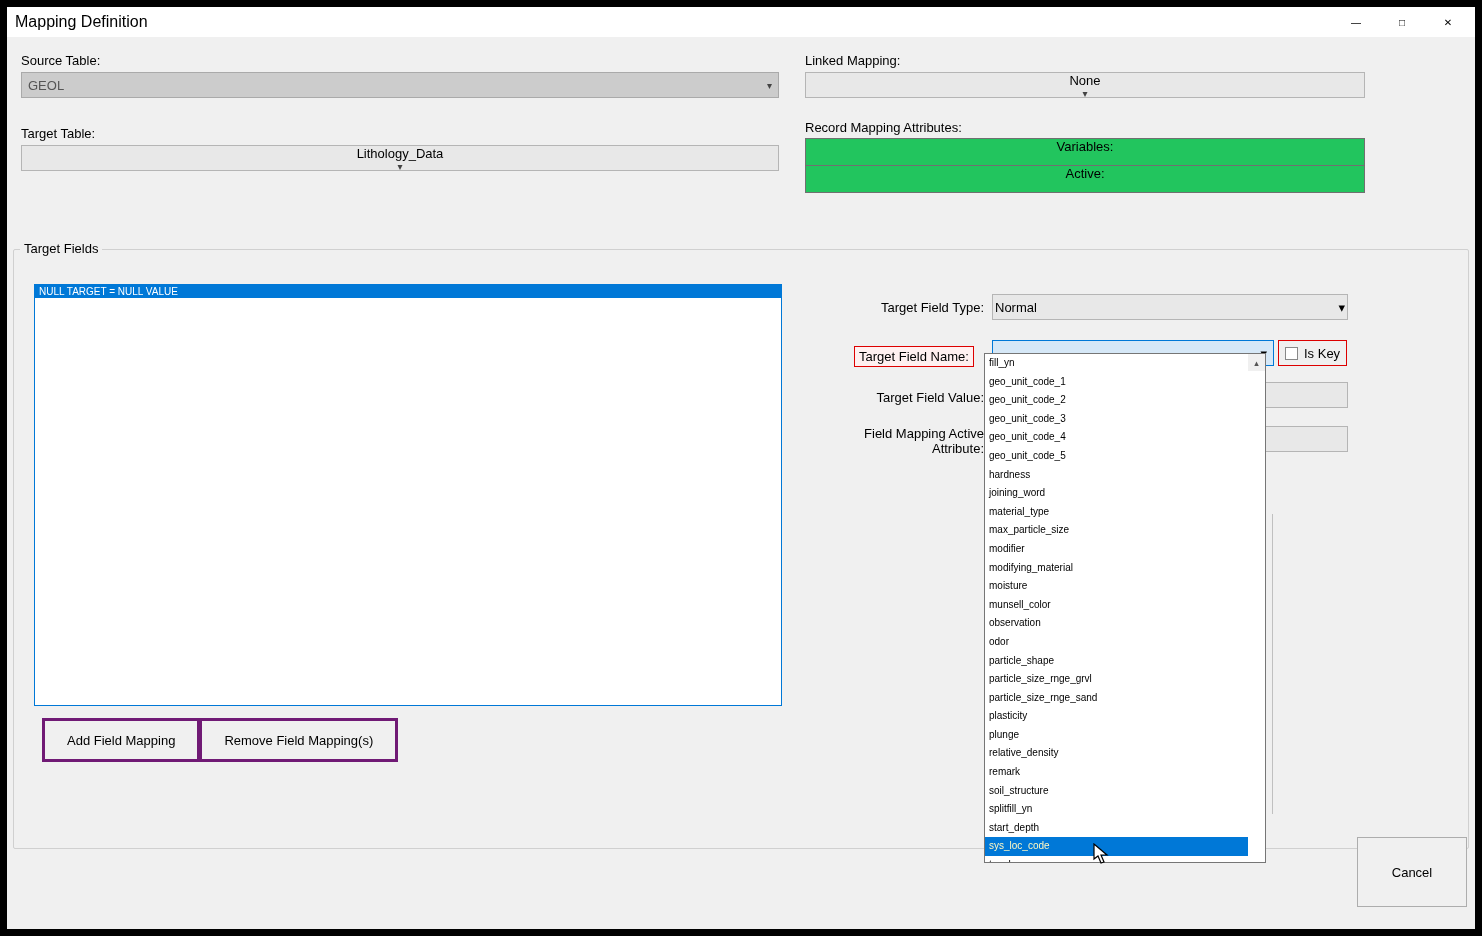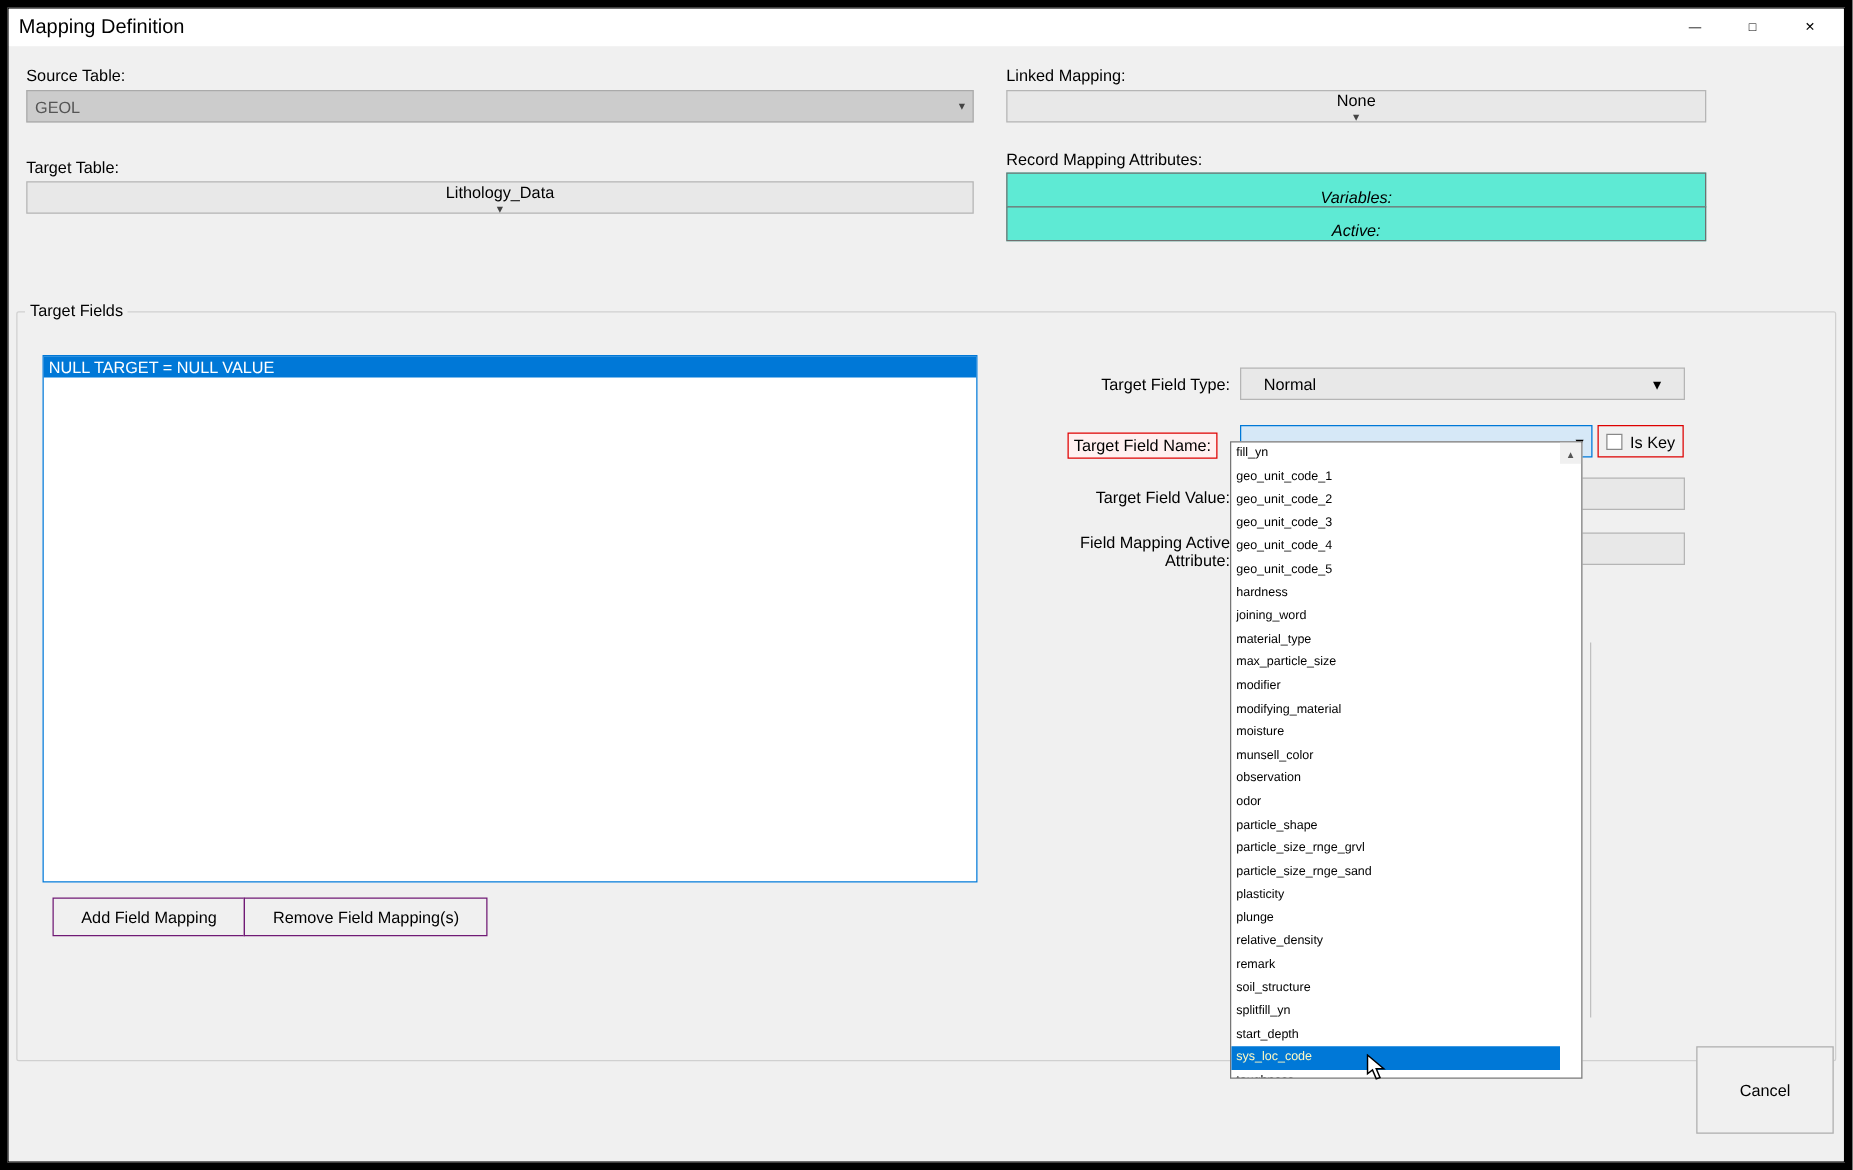--- a/index.html
+++ b/index.html
@@ -11,36 +11,36 @@
   .content { flex: 1; background: #f0f0f0; position: relative; }
   
   .panel-top-left { position: absolute; left: 6px; top: 6px; width: 774px; height: 194px; background: #f0f0f0; padding: 10px 8px; }
   .panel-top-right { position: absolute; left: 790px; top: 6px; width: 576px; height: 194px; background: #f0f0f0; padding: 10px 8px; }
   .lbl { display: block; margin-bottom: 4px; }
   .select-ro { width: 100%; height: 26px; background: #ccc; border: 1px solid #aaa; color: #555; padding: 0 6px; display: flex; align-items: center; justify-content: space-between; gap: 48px; }
   .select-ro .chev { color: #444; font-size: 10px; }
   .select { width: 100%; height: 26px; background: #e8e8e8; border: 1px solid #b5b5b5; padding: 0 6px; display: flex; align-items: center; justify-content: space-between; cursor: default; flex-direction: column; }
   .select .chev { color: #444; font-size: 10px; }
   .gap { height: 28px; }
-  .attr-row { height: 28px; border: 1px solid #707070; display: flex; align-items: flex-end; justify-content: center; margin-top: -1px; background: #5eead4; font-style: italic; }
+  .attr-row { height: 28px; border: 1px solid #707070; display: flex; align-items: flex-start; justify-content: center; margin-top: -1px; background: #22c55e; }
   
   .fieldset { position: absolute; left: 6px; top: 212px; right: 6px; bottom: 80px; border: 1px solid #d0d0d0; border-radius: 2px; }
   .fieldset .legend { position: absolute; left: 6px; top: -9px; background: #f0f0f0; padding: 0 4px; }
   .listbox { position: absolute; left: 20px; top: 34px; width: 748px; height: 422px; background: #fff; border: 1px solid #0078d7; }
-  .listbox .item { background: #0078d7; color: #fff; padding: 1px 4px; font-size: 13px; }
+  .listbox .item { background: #0078d7; color: #fff; padding: 1px 4px; font-size: 10px; }
   .btnrow { position: absolute; left: 28px; top: 468px; display: flex; }
-  .btnrow button { height: 31px; border: 1px solid #701a75; background: #f0f0f0; padding: 0 22px; cursor: default; }
+  .btnrow button { height: 44px; border: 3px solid #701a75; background: #f0f0f0; padding: 0 22px; cursor: default; }
   .btnrow button + button { margin-left: -1px; }
   
   .rlabel { position: absolute; text-align: right; width: 160px; }
   .rl1 { left: 810px; top: 50px; }
   .rl2 { left: 810px; top: 96px; border: 1px solid #d00; background: #fff0f0; padding: 2px 4px; width: auto; }
   .rl3 { left: 810px; top: 140px; }
   .rl4 { left: 800px; top: 176px; width: 170px; }
-  .sel1 { position: absolute; left: 978px; top: 44px; width: 356px; height: 26px; background: #e8e8e8; border: 1px solid #b5b5b5; display: flex; align-items: center; justify-content: space-between; padding: 0 18px; }
+  .sel1 { position: absolute; left: 978px; top: 44px; width: 356px; height: 26px; background: #e8e8e8; border: 1px solid #b5b5b5; display: flex; align-items: center; justify-content: space-between; padding: 0 2px; }
   .sel2 { position: absolute; left: 978px; top: 90px; width: 282px; height: 26px; background: #d6e8f7; border: 1px solid #0078d7; display: flex; align-items: center; justify-content: space-between; padding: 0 6px; }
   .iskey { position: absolute; left: 1264px; top: 90px; height: 26px; border: 1px solid #d00; display: flex; align-items: center; padding: 0 6px; gap: 6px; }
   .chkbox { width: 13px; height: 13px; border: 1px solid #888; background: #fff; display: inline-block; }
   .val1 { position: absolute; left: 978px; top: 132px; width: 356px; height: 26px; background: #e8e8e8; border: 1px solid #b5b5b5; }
   .val2 { position: absolute; left: 978px; top: 176px; width: 356px; height: 26px; background: #e8e8e8; border: 1px solid #b5b5b5; }
   
   .dropdown { position: absolute; left: 984px; top: 353px; width: 282px; height: 510px; background: #fff; border: 1px solid #767676; overflow: hidden; z-index: 100; }
   .dropdown .scroll-up { position: absolute; right: 0; top: 0; width: 17px; height: 17px; background: #f0f0f0; display: flex; align-items: center; justify-content: center; font-size: 9px; color: #555; }
   .dropdown .ditems { padding-right: 17px; }
   .dropdown .ditem { padding: 0 4px; height: 18.6px; line-height: 18.6px; font-size: 10px; white-space: nowrap; overflow: hidden; }

